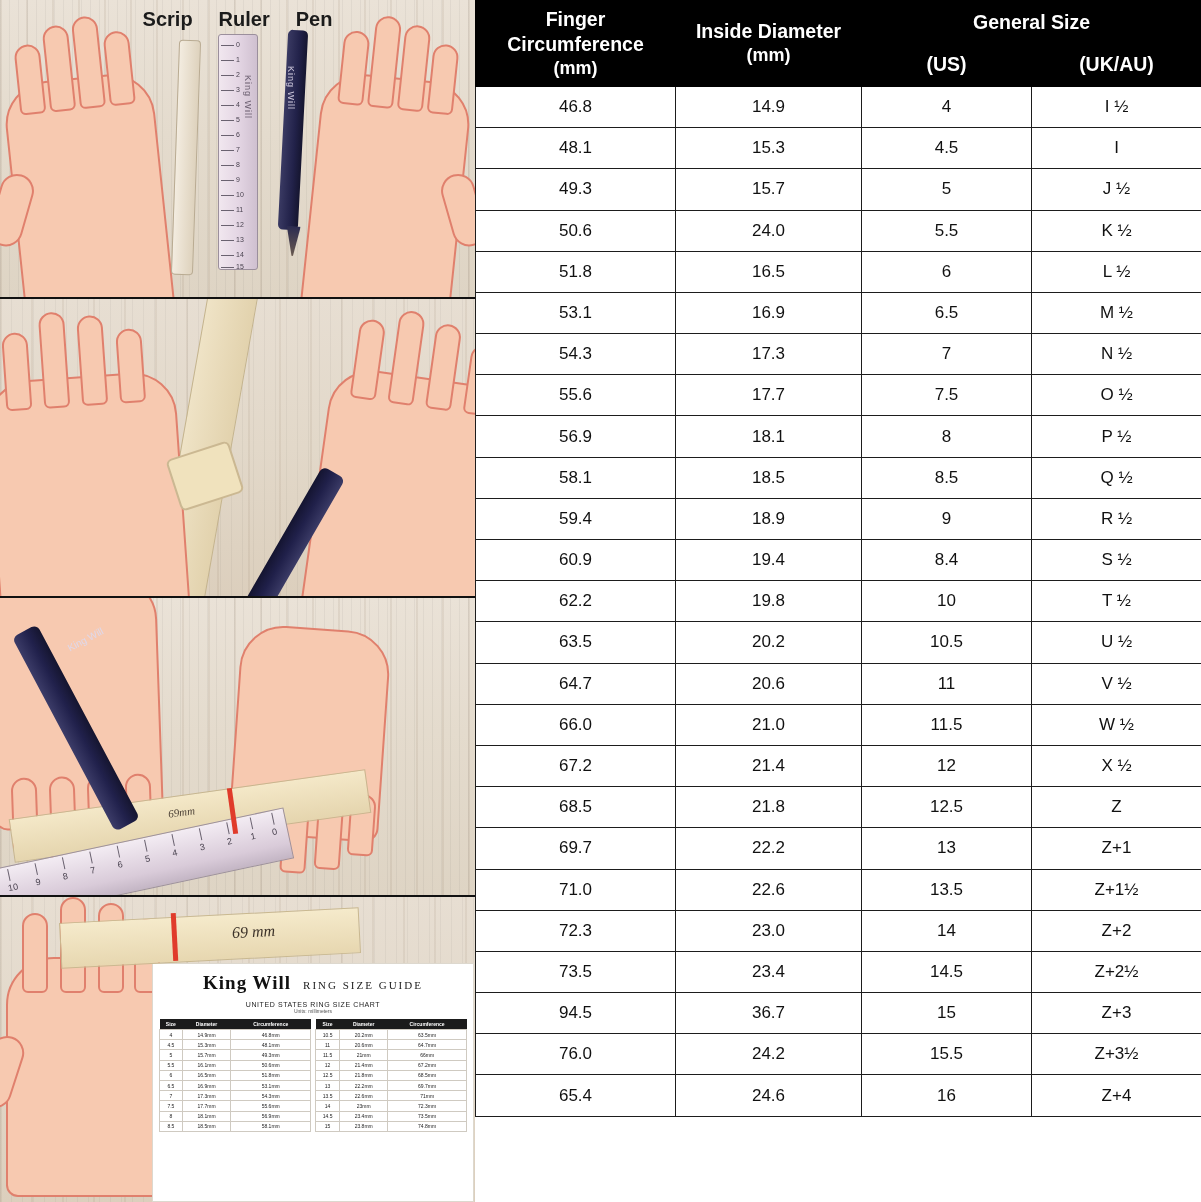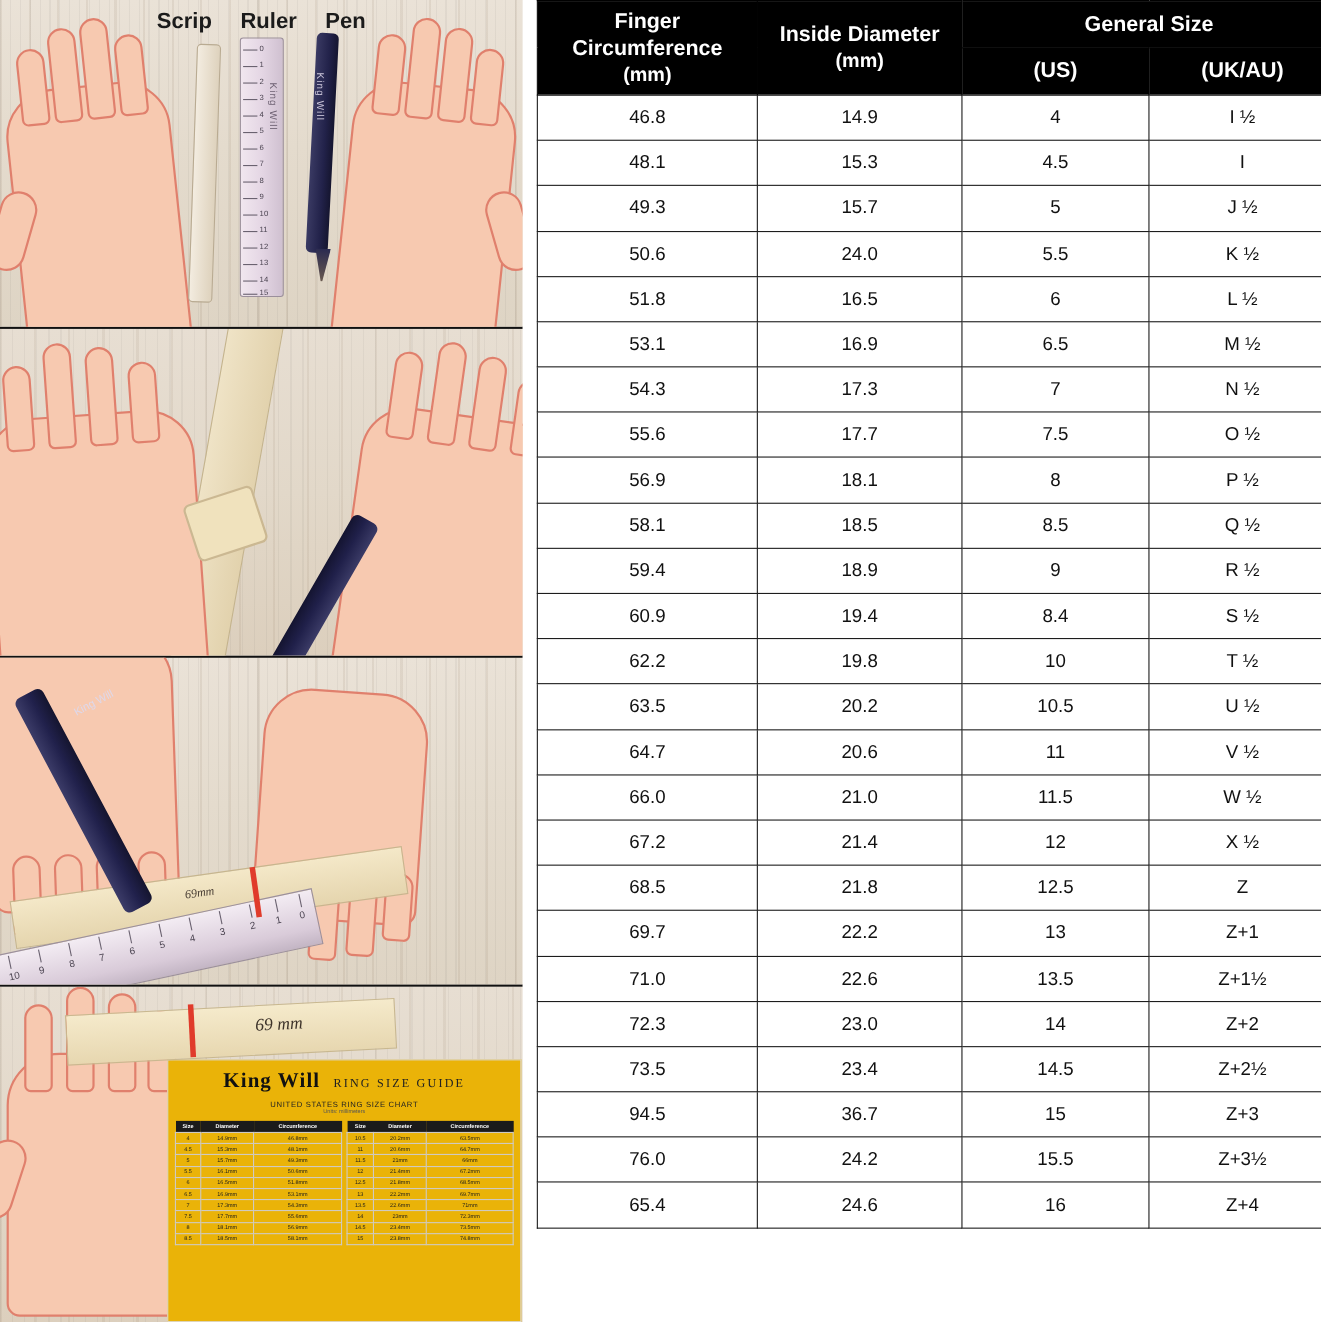--- a/index.html
+++ b/index.html
@@ -3,21 +3,21 @@
 <meta charset="utf-8">
 <style>
   * { box-sizing: border-box; }
   html, body {
     margin: 0; padding: 0;
     width: 1201px; height: 1202px;
     background: #ffffff;
     font-family: "Liberation Sans", sans-serif;
     overflow: hidden;
   }
-  .page { position: relative; width: 1201px; height: 1202px; display: flex; gap: 13px; }
+  .page { position: relative; width: 1201px; height: 1202px; display: flex; }
 
   
   .illus-col { width: 475px; height: 1202px; position: relative; background: #e9e1d6; }
   .panel { position: relative; width: 475px; overflow: hidden; border-bottom: 2px solid #111; }
   .p1 { height: 299px; }
   .p2 { height: 299px; }
   .p3 { height: 299px; }
   .p4 { height: 305px; border-bottom: none; }
 
   
@@ -164,21 +164,21 @@
     background: linear-gradient(180deg,#f5eacb,#e7d7b0);
     border: 1px solid #c9b88f; transform: rotate(-3deg); z-index: 4;
   }
   .mark4 { position: absolute; left: 172px; top: 16px; width: 5px; height: 48px; background: #e03b2b; transform: rotate(-3deg); z-index: 5; }
   .strip4-note {
     position: absolute; left: 232px; top: 26px; font-size: 16px; color: #3d332a;
     font-family: "Liberation Serif", serif; font-style: italic; transform: rotate(-3deg); z-index: 6;
   }
   .guide-card {
     position: absolute; left: 152px; top: 66px; width: 322px; height: 239px;
-    background: #eab308; border: 1px solid #ddd8ce; z-index: 3;
+    background: #ffffff; border: 1px solid #ddd8ce; z-index: 3;
     padding-top: 8px;
   }
   .gc-brand { text-align: center; font-family: "Liberation Serif", serif; }
   .gc-brand .kw { font-size: 19px; font-weight: bold; letter-spacing: 1px; color: #111; }
   .gc-brand .sub { font-size: 11px; letter-spacing: 2px; color: #222; margin-left: 8px; }
   .gc-title { text-align: center; font-size: 7px; letter-spacing: .6px; color: #222; margin-top: 7px; }
   .gc-units { text-align: center; font-size: 5px; color: #555; }
   .gc-tables { display: flex; gap: 4px; padding: 5px 6px 0 6px; }
   .gc-tables table { border-collapse: collapse; width: 50%; font-size: 5px; }
   .gc-tables th {

